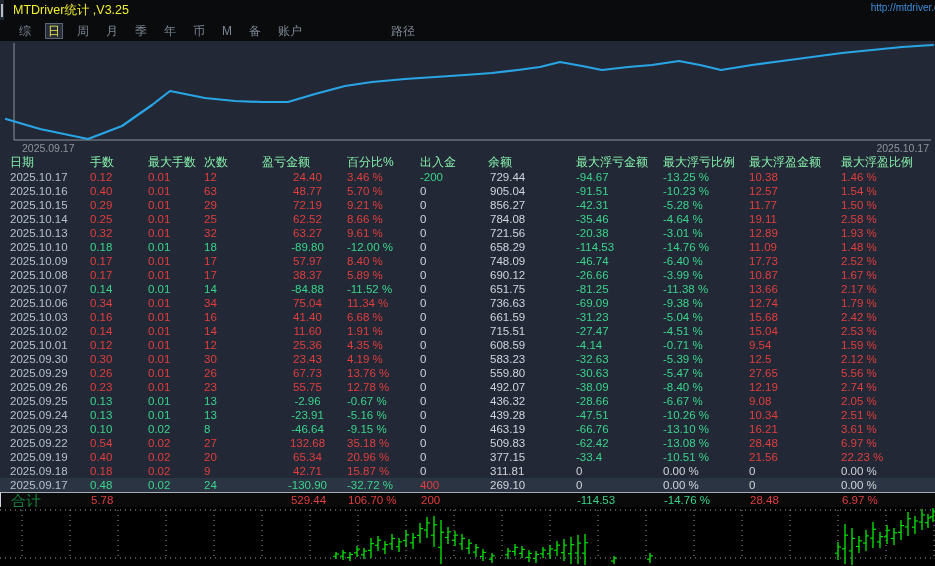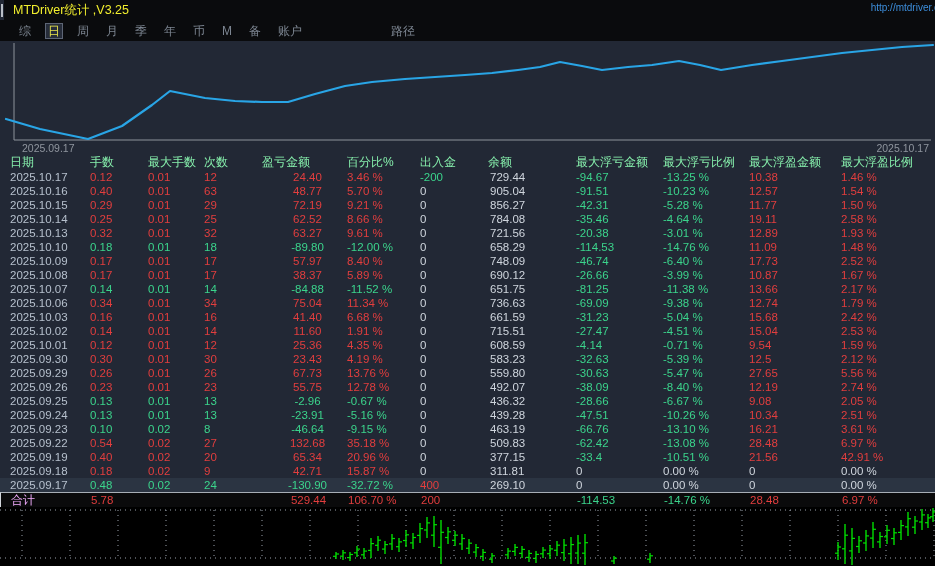--- a/index.html
+++ b/index.html
@@ -47,21 +47,21 @@
   .trow .c-bal{padding-left:2px;}
   .c-date{color:#b6c0cd;}
   .red{color:#e23e3e;}
   .green{color:#3bd48c;}
   .plain{color:#cfd5dd;}
   .row-selected{background:#2b3442;}
   .trow.total{
     height:15px;line-height:15px;background:#0a0a0b;
     border-top:1px solid #a8aeb6;border-left:1px solid #d2d6dc;box-sizing:border-box;
   }
-  .trow.total .c-label{color:#f0abfc;font-size:12px;}
+  .trow.total .c-label{color:#15803d;font-size:15px;}
   
   .chart-bottom{position:absolute;left:0;top:507px;width:935px;height:59px;background:#000;}
 </style>
 </head>
 <body>
 
 <div class="window">
 
   <div class="titlebar">
     <span class="title">MTDriver统计 ,V3.25</span>
@@ -395,21 +395,21 @@
         <div class="red">0.40</div>
         <div class="red">0.02</div>
         <div class="red">20</div>
         <div class="c-pnl red">65.34</div>
         <div class="red">20.96 %</div>
         <div class="plain">0</div>
         <div class="c-bal plain">377.15</div>
         <div class="green">-33.4</div>
         <div class="green">-10.51 %</div>
         <div class="red">21.56</div>
-        <div class="red">42.91 %</div>
+        <div class="red">22.23 %</div>
       </div>
       <div class="trow">
         <div class="c-date">2025.09.18</div>
         <div class="red">0.18</div>
         <div class="red">0.02</div>
         <div class="red">9</div>
         <div class="c-pnl red">42.71</div>
         <div class="red">15.87 %</div>
         <div class="plain">0</div>
         <div class="c-bal plain">311.81</div>

